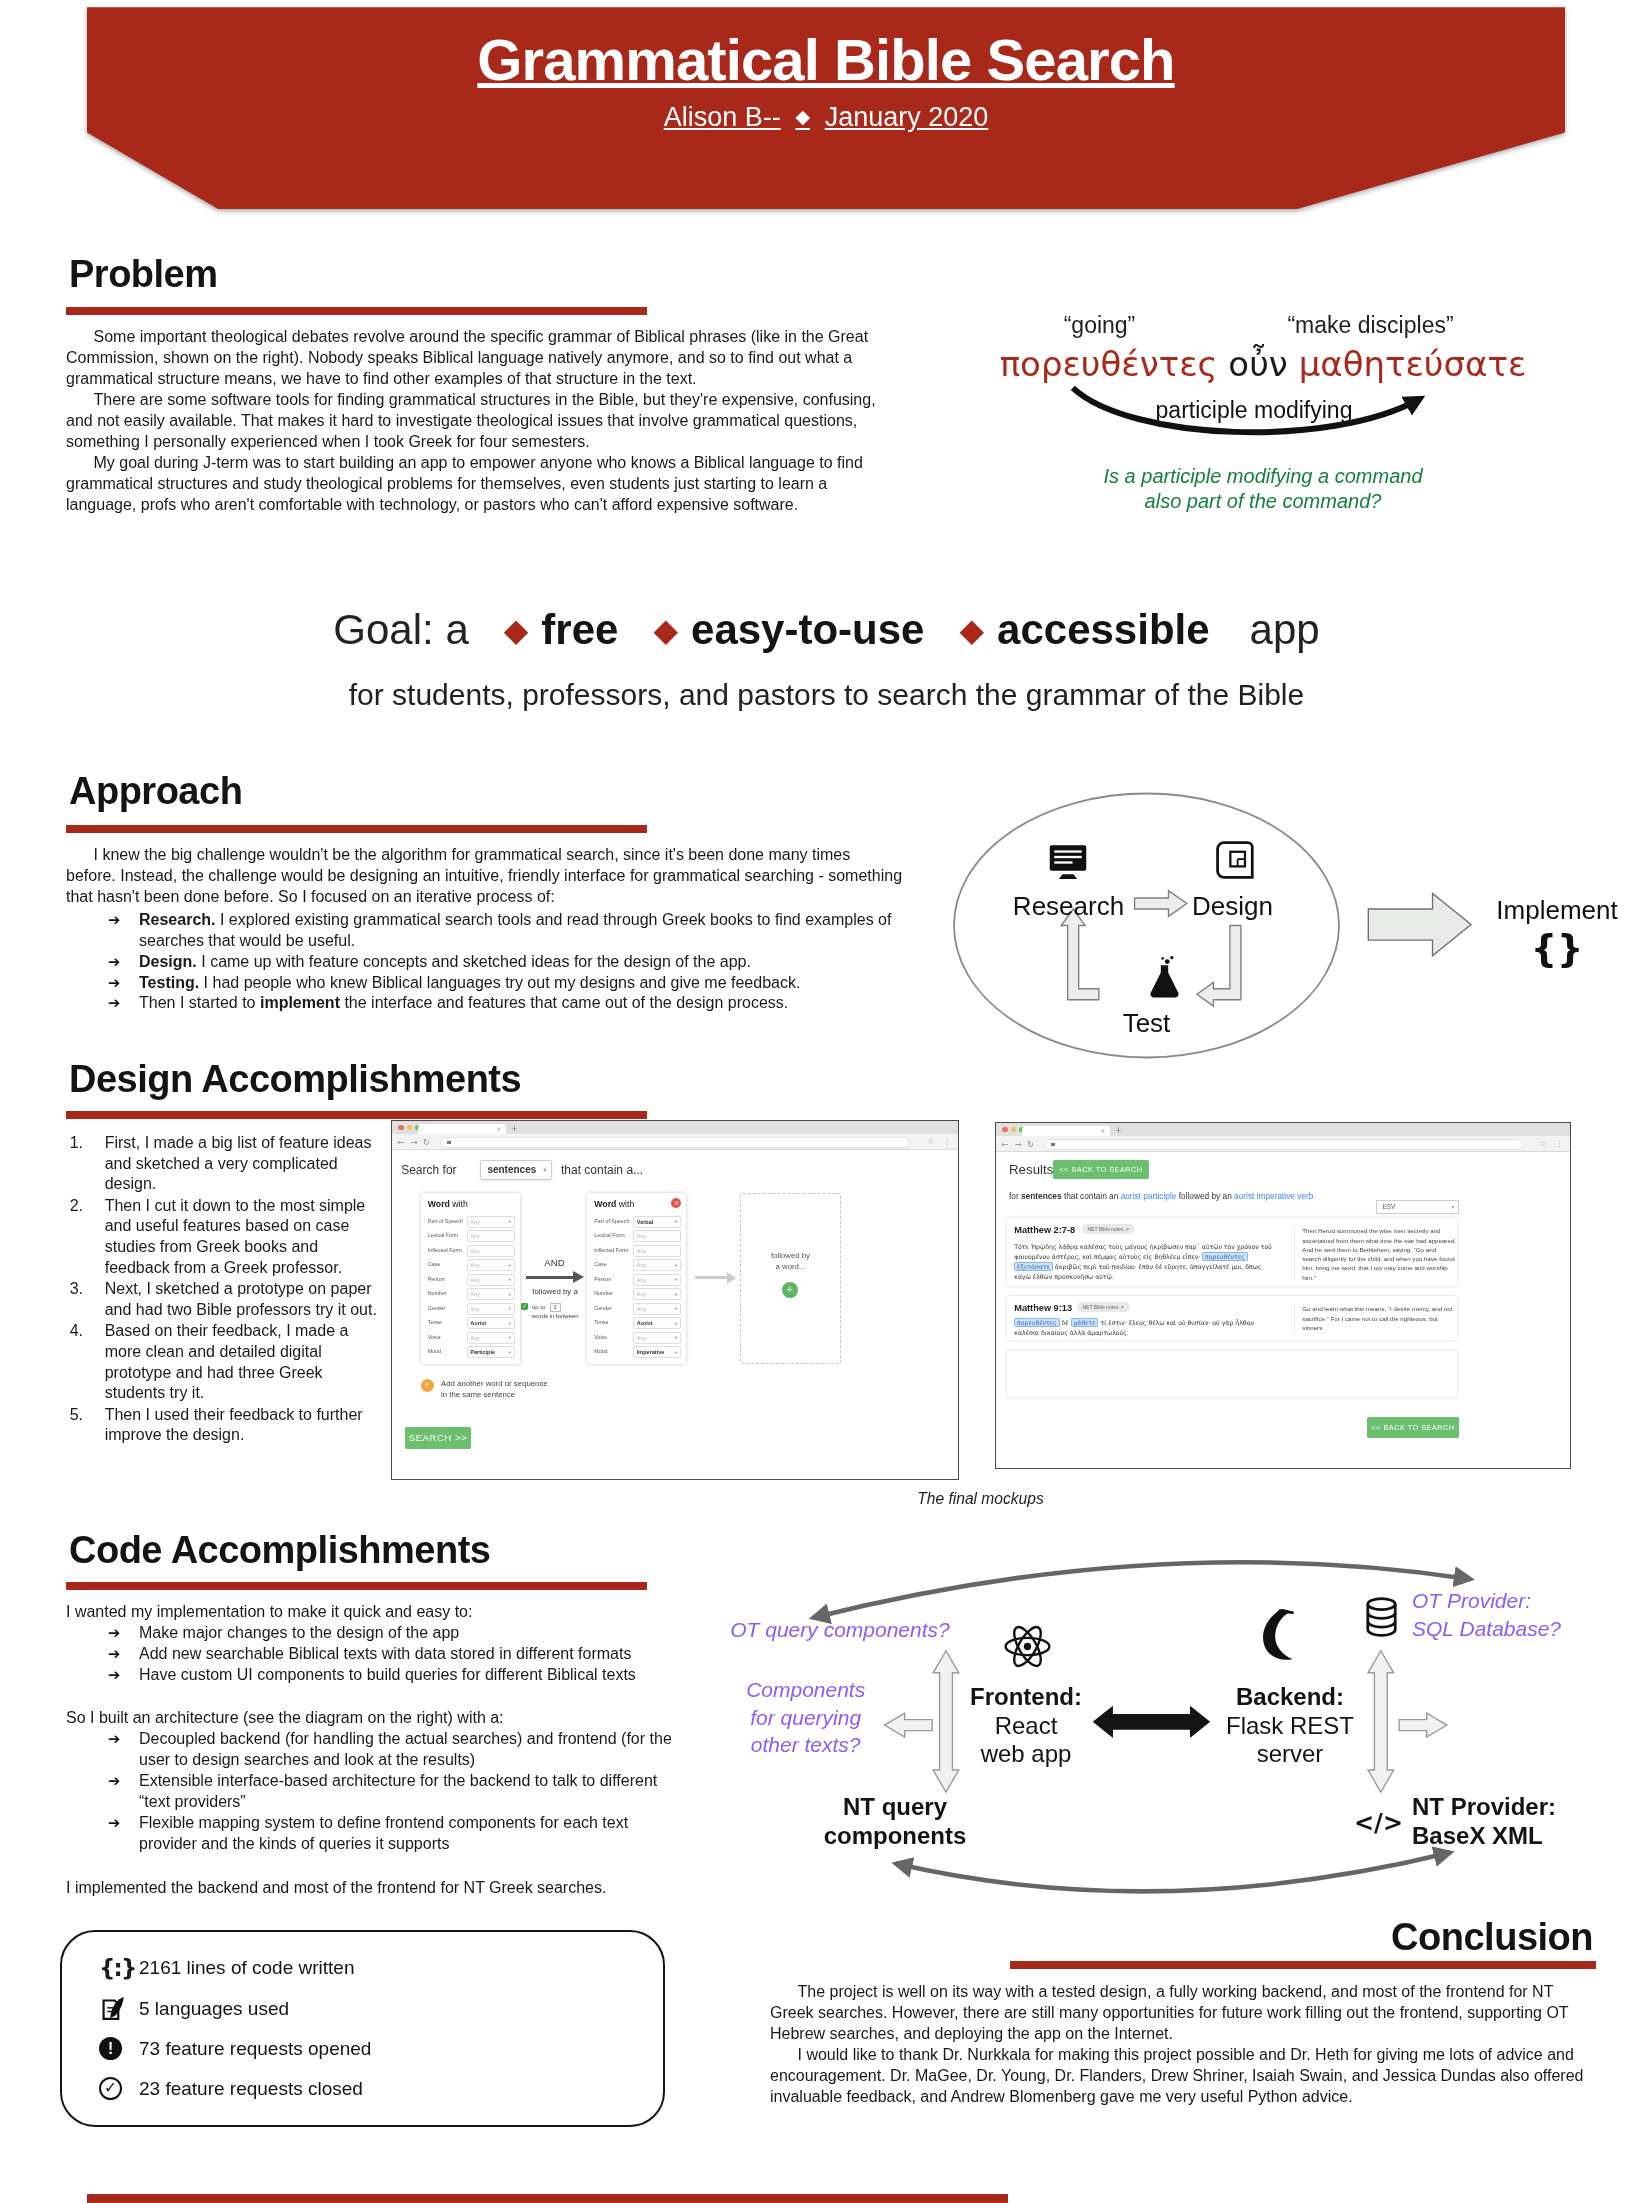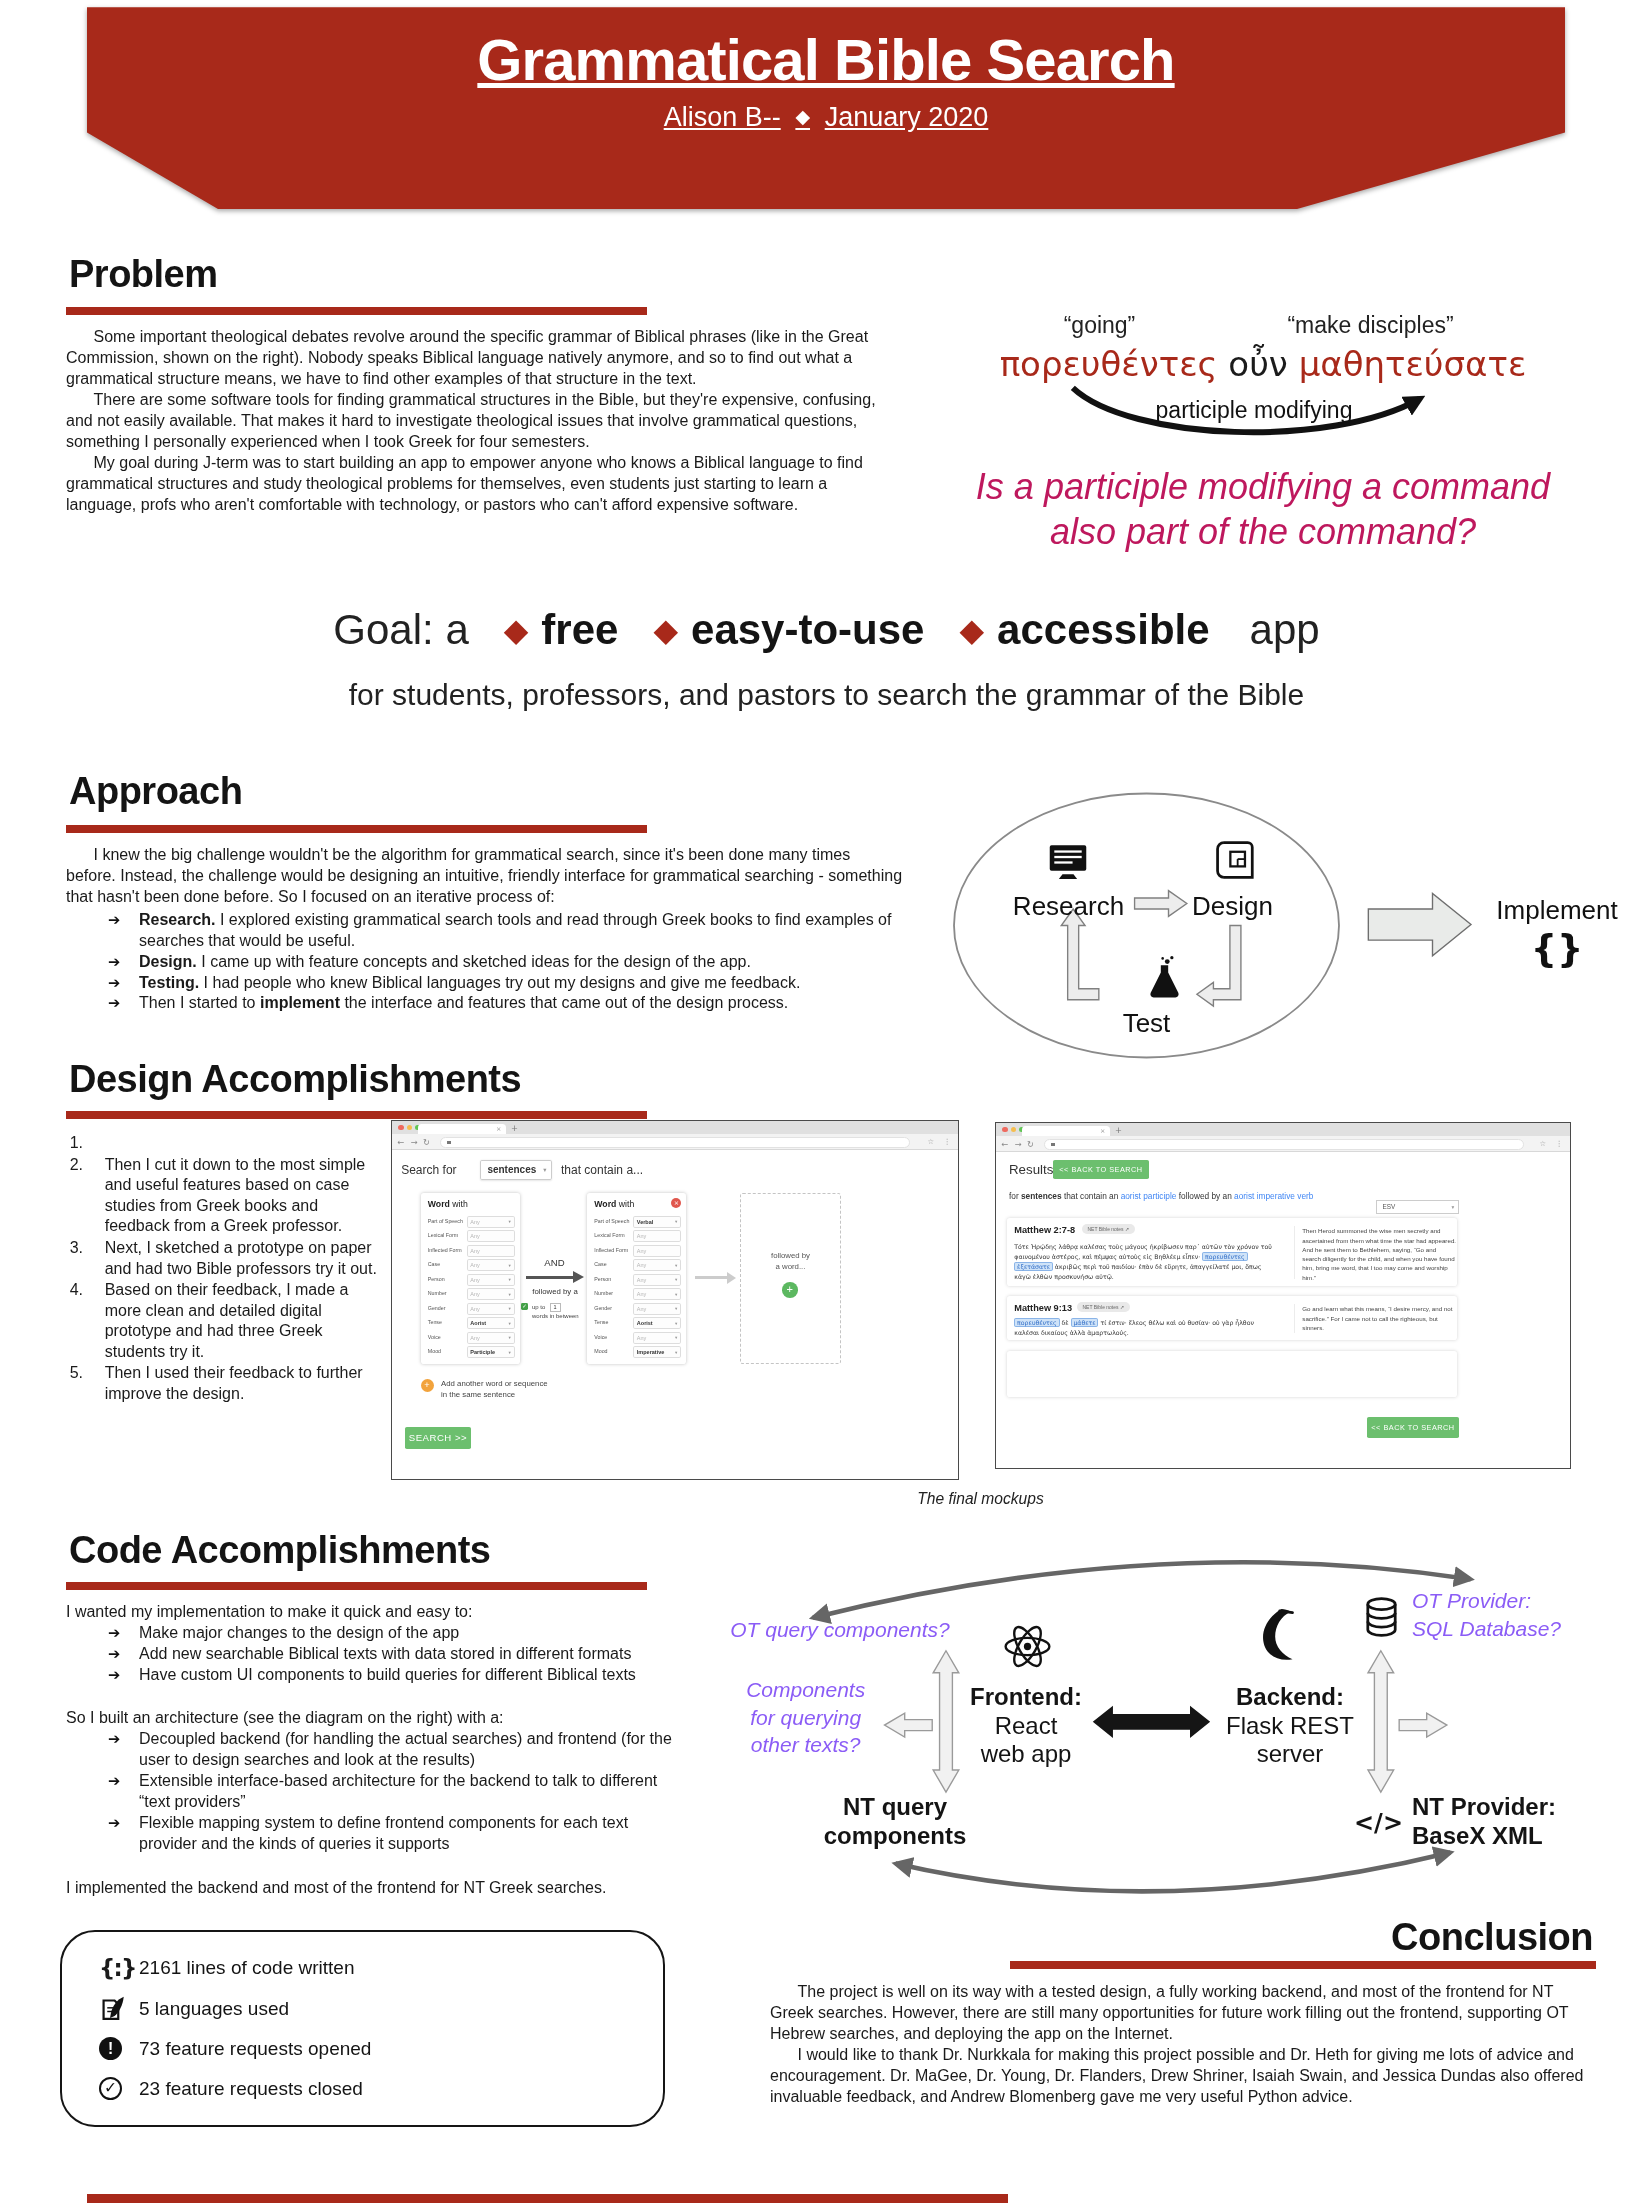--- a/index.html
+++ b/index.html
@@ -27,21 +27,21 @@
   .blist .b-arr{width:31px;flex:0 0 31px;font-size:14.7px;color:#111;}
   .blist .b-body{flex:1;}
   
   .nlist{margin:0;padding:0;list-style:none;font-size:16px;line-height:1.29;}
   .nlist li{display:flex;margin-bottom:0.9px;}
   .nlist .n-num{width:35px;flex:0 0 35px;text-align:left;padding-left:3.7px;}
   
   .gloss{font-size:23px;color:#222;text-align:center;}
   .greek-line{font-size:34px;text-align:center;white-space:nowrap;}
   .greek-red{color:#A8291A;}
-  .q-italic{font-style:italic;font-size:36px;line-height:1.25;text-align:center;color:#be185d;}
+  .q-italic{font-style:italic;font-size:20px;line-height:1.25;text-align:center;color:#15803d;}
   
   .goal-line{display:flex;align-items:center;justify-content:center;font-size:42px;color:#222;}
   .goal-line .gd{color:#A8291A;font-size:32px;margin:0 13px 0 35px;}
   .goal-line b{font-weight:bold;color:#141414;}
   .goal-sub{text-align:center;font-size:30px;color:#222;}
   
   .diag-lab{position:absolute;text-align:center;font-size:26px;color:#111;}
   
   .mwin{position:absolute;background:#fff;border:1.8px solid #4a4a4a;box-sizing:border-box;}
   .mtitle{position:absolute;left:0;top:0;right:0;height:13px;background:#e0e0e0;}
@@ -209,20 +209,21 @@
     <div class="diag-lab" style="left:136px;top:220px;width:147px;">Test</div>
     <div class="diag-lab" style="left:542px;top:107px;width:156px;">Implement</div>
     <div class="diag-lab dj" style="left:542px;top:140px;width:156px;font-size:37px;font-weight:bold;">{}</div>
   </div>
 
   <div class="sec-h" style="left:69px;top:1058px;">Design Accomplishments</div>
   <div class="rule" style="left:66px;top:1111px;width:581px;"></div>
   <ol class="nlist abs" id="design-steps" style="left:66px;top:1133px;width:321px;">
       <li>
         <span class="n-num">1.</span>
+        <div>First, I made a big list of feature ideas and sketched a very complicated design.</div>
       </li>
       <li>
         <span class="n-num">2.</span>
         <div>Then I cut it down to the most simple and useful features based on case studies from Greek books and feedback from a Greek professor.</div>
       </li>
       <li>
         <span class="n-num">3.</span>
         <div>Next, I sketched a prototype on paper and had two Bible professors try it out.</div>
       </li>
       <li>

